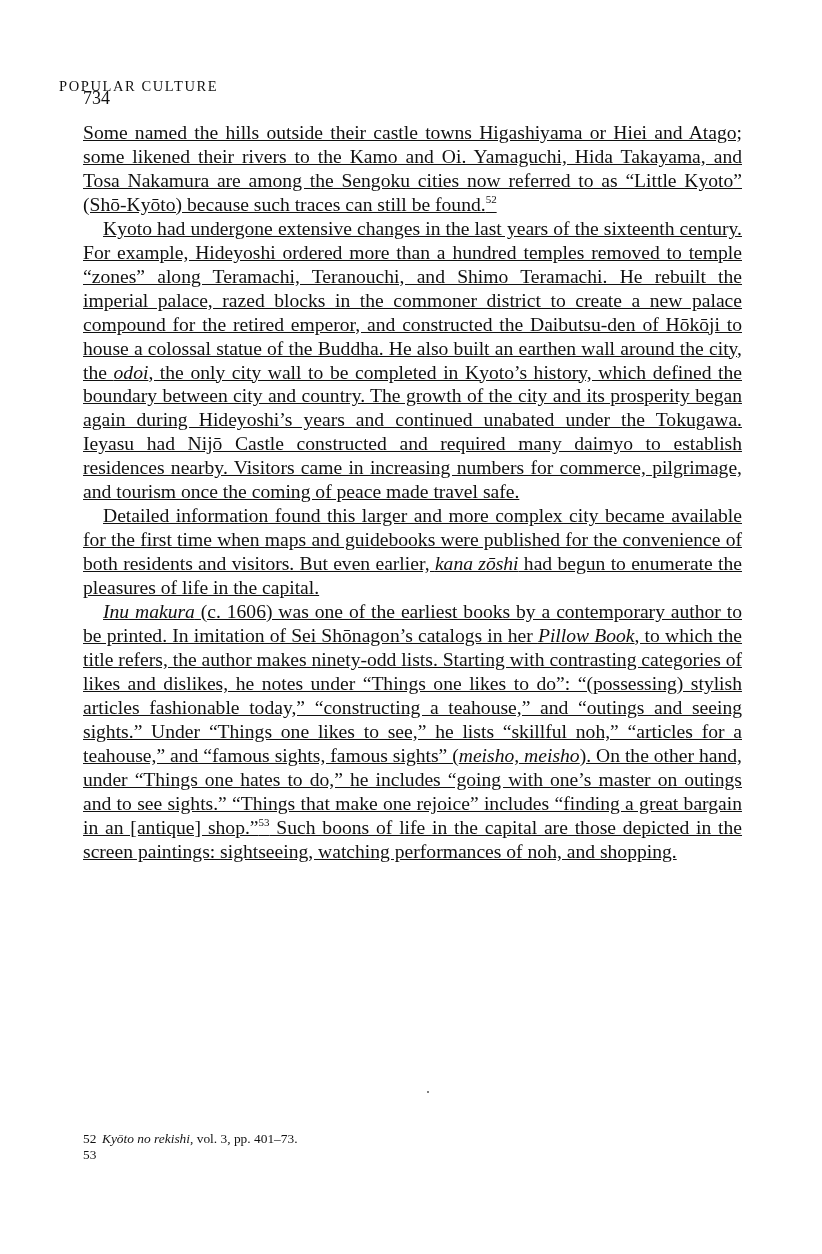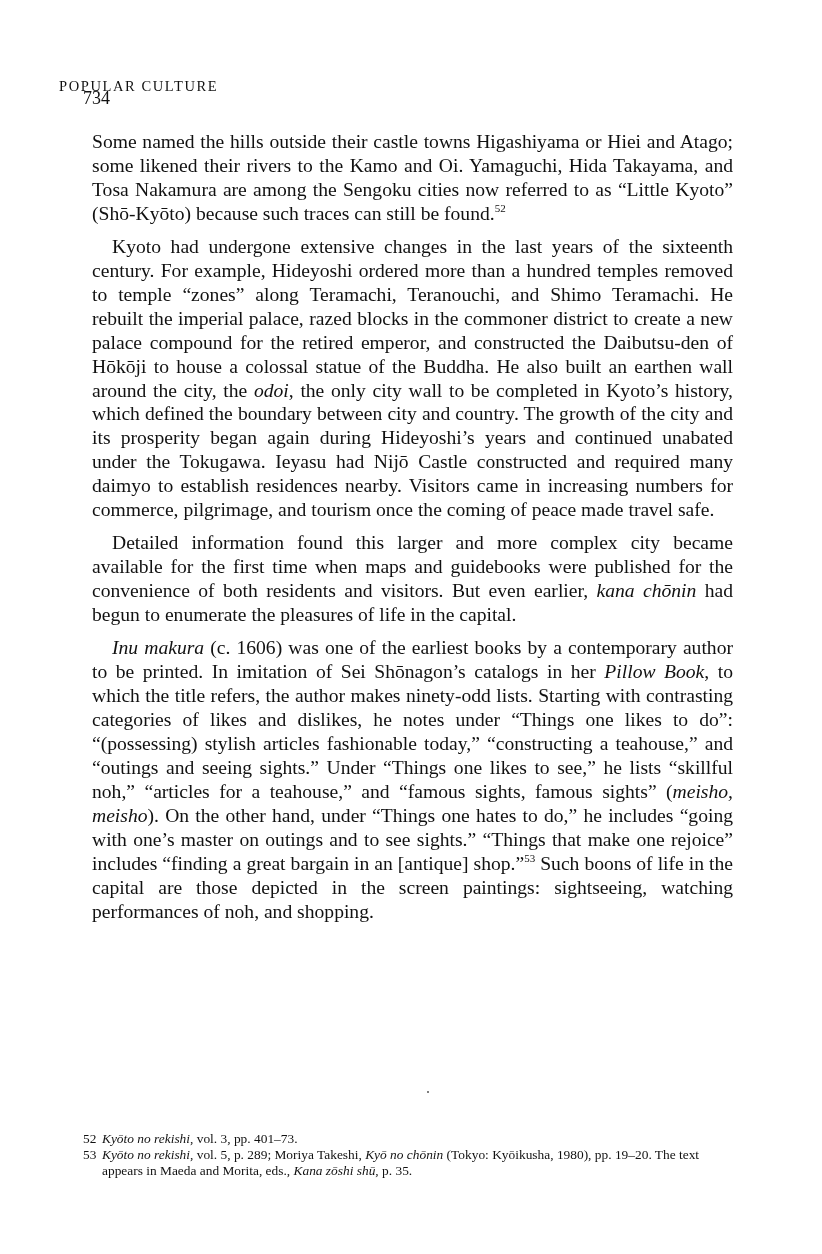--- a/index.html
+++ b/index.html
@@ -48,23 +48,24 @@
     .body-text {
       position: absolute;
       top: 121px;
       left: 0;
       width: 659px;
       font-size: 19.6px;
       line-height: 23.95px;
       text-align: justify;
     }
     .body-text p {
-      margin: 9px;
+      margin: 0;
       text-indent: 20px;
       text-align: justify;
+      text-decoration: underline;
     }
     .body-text p.first {
       text-indent: 0;
     }
     .body-text sup {
       font-size: 11px;
       line-height: 0;
       vertical-align: 8px;
     }
     .body-text em {
@@ -105,28 +106,27 @@
 
 <div class="page">
   <div class="running-head">
     <span class="page-number">734</span>
     <span class="chapter-title">POPULAR CULTURE</span>
   </div>
 
   <div class="body-text">
     <p class="first"><span>Some named the hills outside their castle towns Higashiyama or Hiei and Atago; some likened their rivers to the Kamo and Oi. Yamaguchi, Hida Takayama, and Tosa Nakamura are among the Sengoku cities now referred to as “Little Kyoto” (Shō-Kyōto) because such traces can still be found.</span><sup>52</sup></p>
     <p><span>Kyoto had undergone extensive changes in the last years of the sixteenth century. For example, Hideyoshi ordered more than a hundred temples removed to temple “zones” along Teramachi, Teranouchi, and Shimo Teramachi. He rebuilt the imperial palace, razed blocks in the commoner district to create a new palace compound for the retired emperor, and constructed the Daibutsu-den of Hōkōji to house a colossal statue of the Buddha. He also built an earthen wall around the city, the </span><em>odoi</em><span>, the only city wall to be completed in Kyoto’s history, which defined the boundary between city and country. The growth of the city and its prosperity began again during Hideyoshi’s years and continued unabated under the Tokugawa. Ieyasu had Nijō Castle constructed and required many daimyo to establish residences nearby. Visitors came in increasing numbers for commerce, pilgrimage, and tourism once the coming of peace made travel safe.</span></p>
-    <p><span>Detailed information found this larger and more complex city became available for the first time when maps and guidebooks were published for the convenience of both residents and visitors. But even earlier, </span><em>kana chōnin</em><span> had begun to enumerate the pleasures of life in the capital.</span></p>
+    <p><span>Detailed information found this larger and more complex city became available for the first time when maps and guidebooks were published for the convenience of both residents and visitors. But even earlier, </span><em>kana zōshi</em><span> had begun to enumerate the pleasures of life in the capital.</span></p>
     <p><em>Inu makura</em><span> (c. 1606) was one of the earliest books by a contemporary author to be printed. In imitation of Sei Shōnagon’s catalogs in her </span><em>Pillow Book</em><span>, to which the title refers, the author makes ninety-odd lists. Starting with contrasting categories of likes and dislikes, he notes under “Things one likes to do”: “(possessing) stylish articles fashionable today,” “constructing a teahouse,” and “outings and seeing sights.” Under “Things one likes to see,” he lists “skillful noh,” “articles for a teahouse,” and “famous sights, famous sights” (</span><em>meisho, meisho</em><span>). On the other hand, under “Things one hates to do,” he includes “going with one’s master on outings and to see sights.” “Things that make one rejoice” includes “finding a great bargain in an [antique] shop.”</span><sup>53</sup><span> Such boons of life in the capital are those depicted in the screen paintings: sightseeing, watching performances of noh, and shopping.</span></p>
   </div>
 
   <div class="footnotes">
     <div class="footnote">
       <span class="fn-num">52</span>
       <span class="fn-body"><em>Kyōto no rekishi</em><span>, vol. 3, pp. 401–73.</span></span>
     </div>
     <div class="footnote">
       <span class="fn-num">53</span>
-      <span class="fn-body"><em>Kyōto no rekishi</em><span>, vol. 5, p. 289; Moriya Takeshi, </span><em>Kyō no chōnin</em><span> (Tokyo: Kyōikusha, 1980), pp. 19–20. The text appears in Maeda and Morita, eds., </span><em>Kana zōshi shū</em><span>, p. 35.</span></span>
     </div>
   </div>
 </div>
 <div class="stray-mark"></div>
 
 </body></html>

